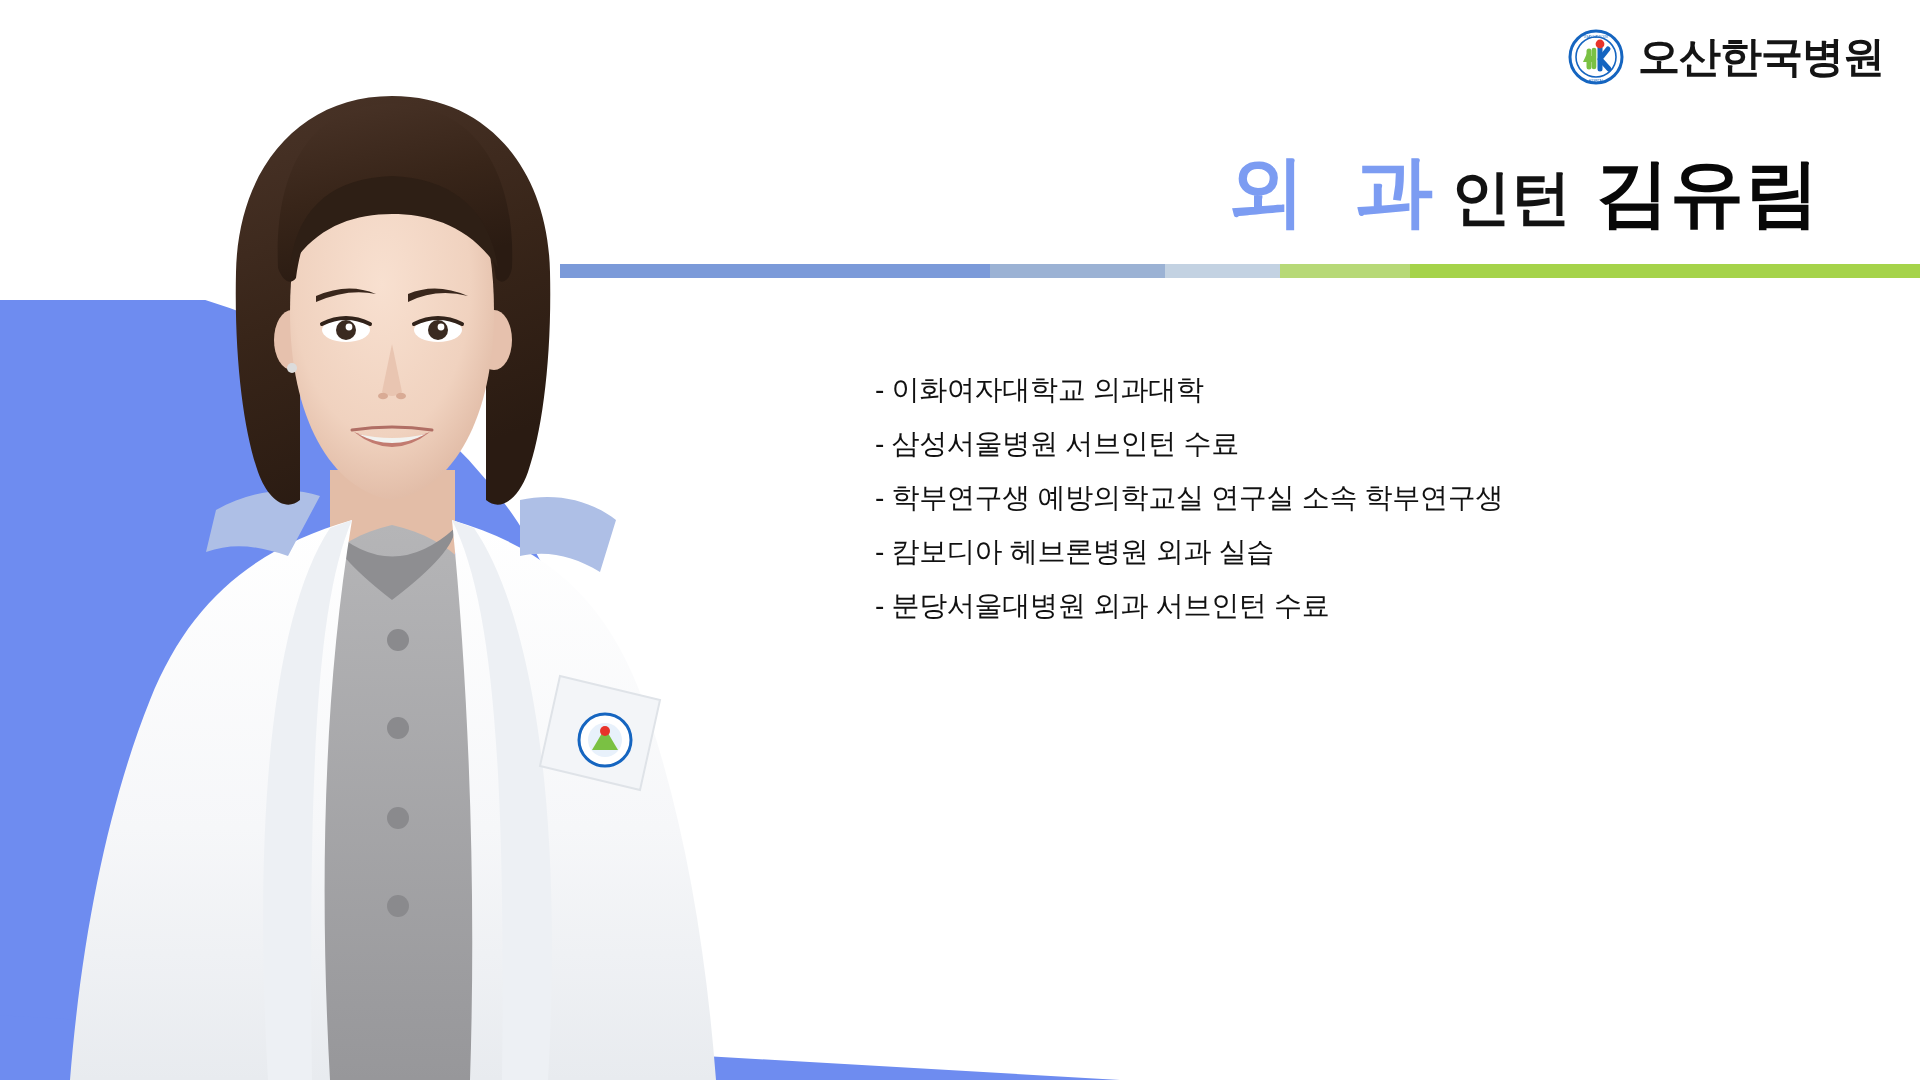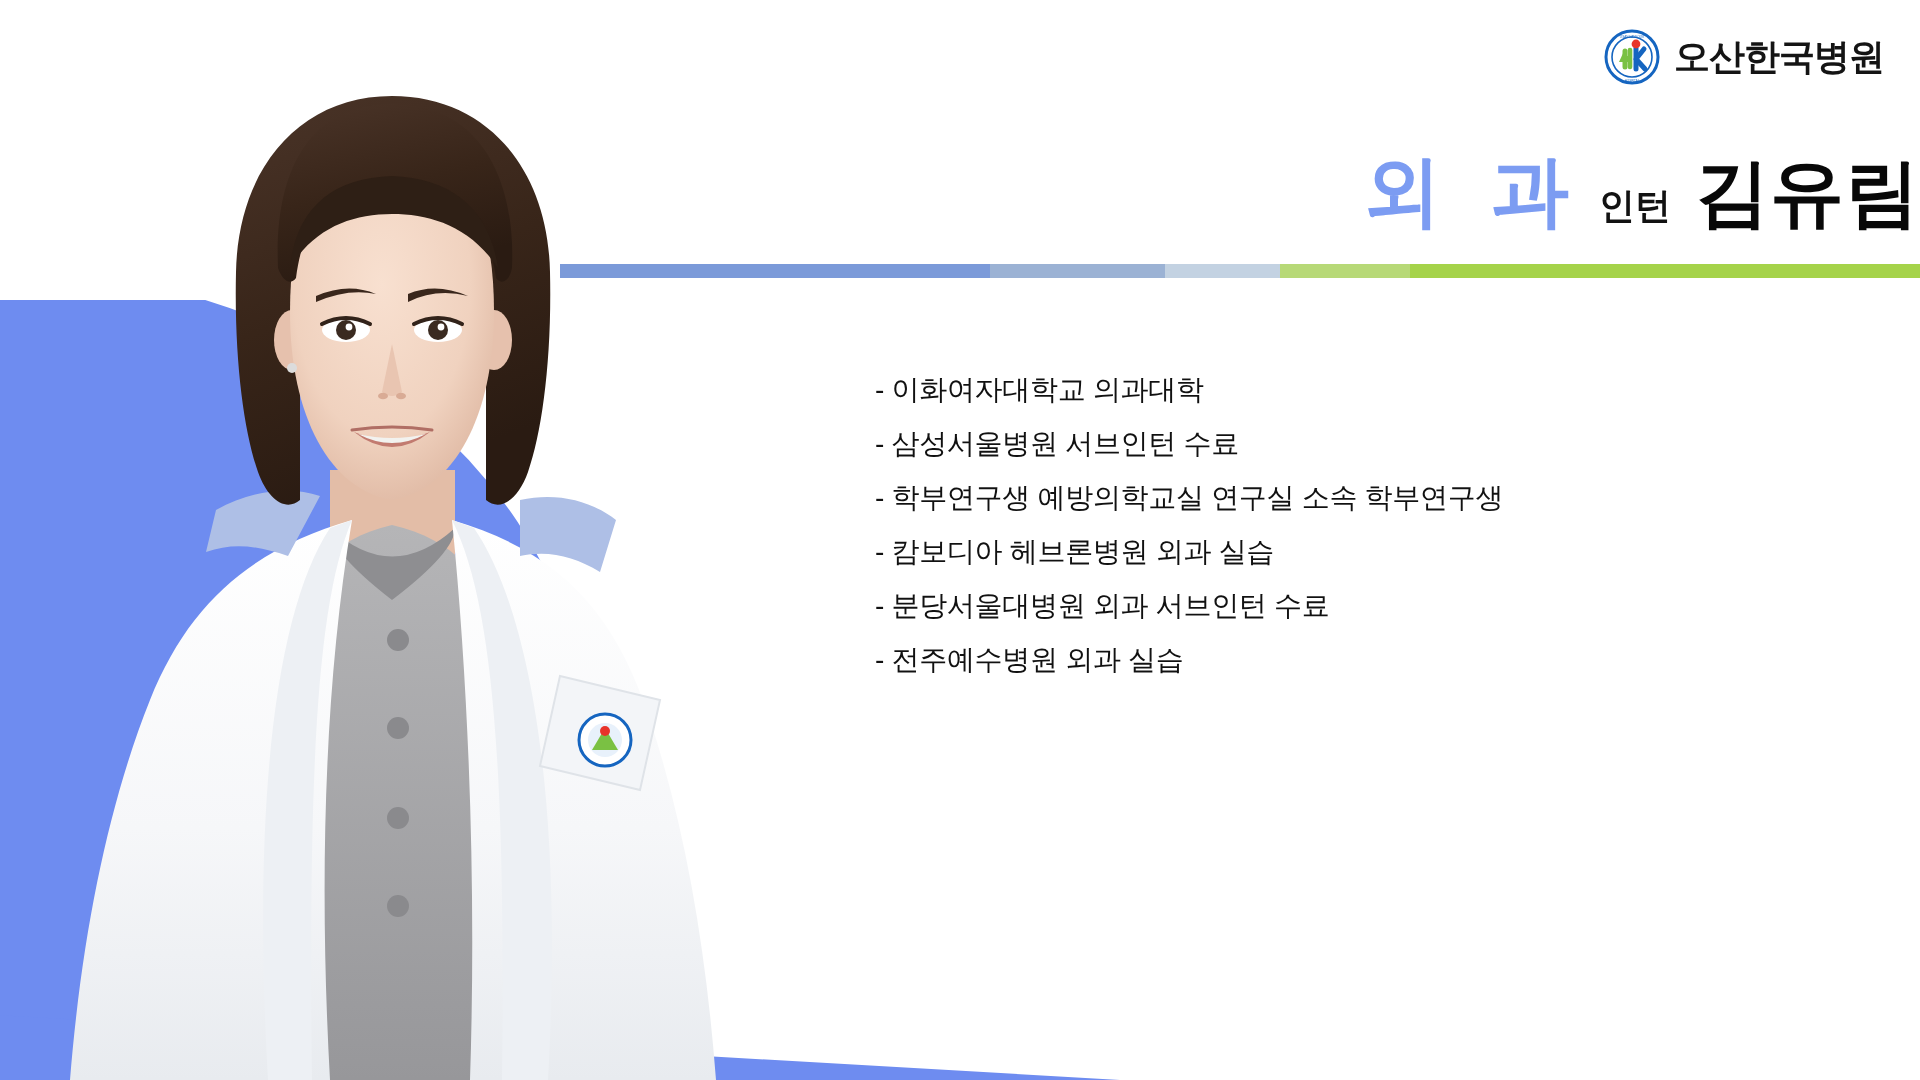--- a/index.html
+++ b/index.html
@@ -51,21 +51,21 @@
   
   #logo {
     position:absolute;
     right:36px; top:22px;
     height:70px;
     display:flex; align-items:center; gap:14px;
     z-index:5;
   }
   #logo .emblem { width:56px; height:56px; flex:0 0 56px; }
   #logo .logo-text {
-    font-size:36px;
+    font-size:42px;
     font-weight:bold;
     color:#141414;
     letter-spacing:-1px;
     line-height:1;
     white-space:nowrap;
   }
 
   
   #content {
     position:absolute;
@@ -74,36 +74,37 @@
   }
 
   #title-row {
     position:absolute;
     left:0; right:0;
     top:152px;
     height:108px;
     display:flex;
     align-items:baseline;
     justify-content:flex-end;
+    padding-right:100px;
     white-space:nowrap;
   }
   #dept {
     font-size:78px;
     font-weight:bold;
     color:#7c9cf2;
     letter-spacing:14px;
     line-height:1;
   }
   #role {
-    font-size:36px;
+    font-size:60px;
     font-weight:bold;
     color:#121212;
     letter-spacing:0px;
     line-height:1;
-    margin-left:16px;
+    margin-left:4px;
   }
   #person-name {
     font-size:74px;
     font-weight:bold;
     color:#080808;
     letter-spacing:1px;
     line-height:1;
     margin-left:24px;
   }
 
@@ -303,16 +304,15 @@
       <div class="seg" style="background: rgb(183, 217, 119); width: 130px;"></div>
       <div class="seg" style="background: rgb(165, 211, 74); width: 510px; flex: 1 1 auto;"></div>
     </div>
 
   <ul id="credentials">
     <li>- 이화여자대학교 의과대학</li>
     <li>- 삼성서울병원 서브인턴 수료</li>
     <li>- 학부연구생 예방의학교실 연구실 소속 학부연구생</li>
     <li>- 캄보디아 헤브론병원 외과 실습</li>
     <li>- 분당서울대병원 외과 서브인턴 수료</li>
-    <li>- 전주예수병원 외과 실습</li>
   </ul>
 
 </div>
 
 </body></html>

